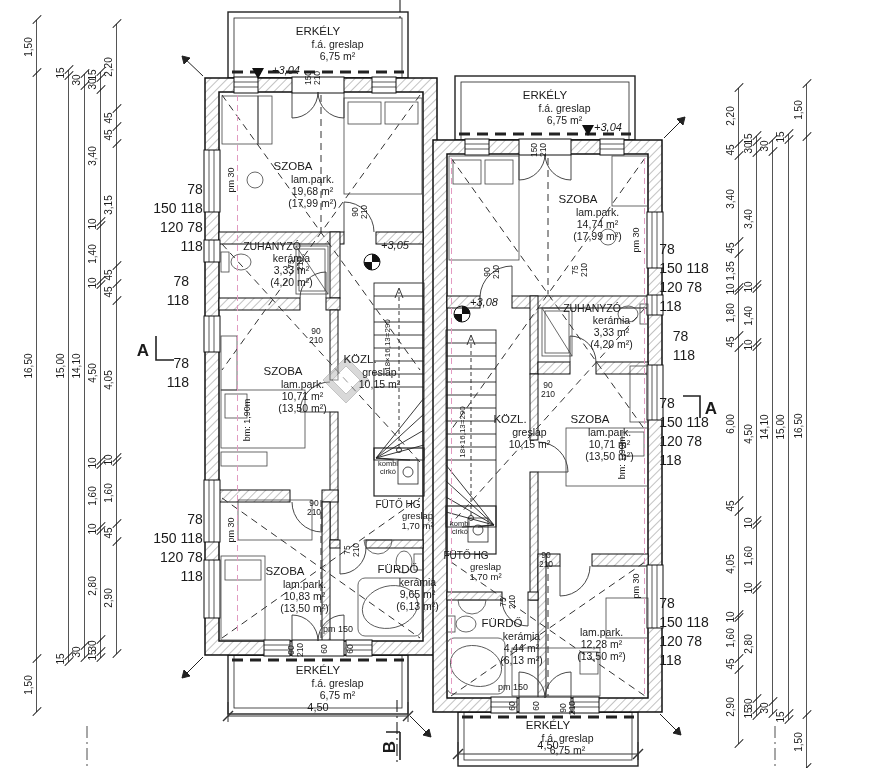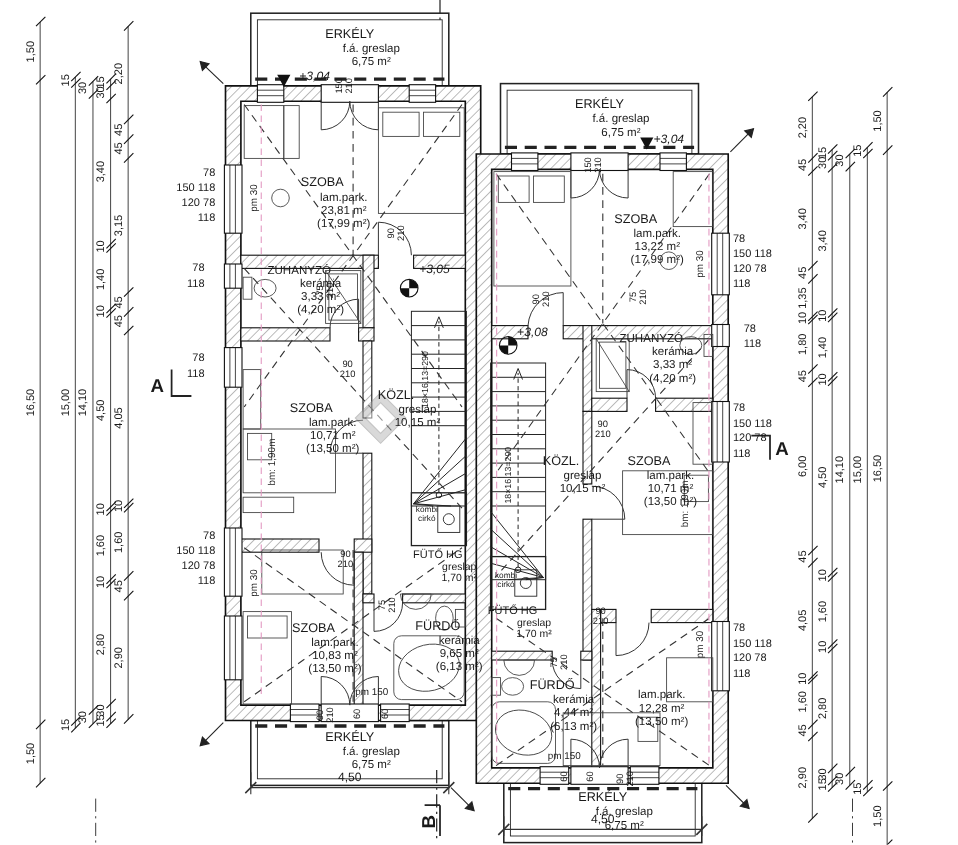--- a/index.html
+++ b/index.html
@@ -12,21 +12,21 @@
   .room-label .ra{font-size:10.5px;padding-left:39px;}
   .balc .rn{font-size:11.5px;}
   .lvl{position:absolute;transform:translate(-50%,-50%);font-size:11px;white-space:nowrap;z-index:5;font-style:italic;}
   .vpair,.hpair{position:absolute;display:flex;flex-direction:column;line-height:1.05;
     font-size:8.5px;text-align:center;z-index:5;white-space:nowrap;}
   .vpair{transform:translate(-50%,-50%) rotate(-90deg);}
   .hpair{transform:translate(-50%,-50%);}
   .vsingle{position:absolute;transform:translate(-50%,-50%) rotate(-90deg);font-size:8.5px;z-index:5;}
   .vtext{position:absolute;transform:translate(-50%,-50%) rotate(-90deg);font-size:9px;
     white-space:nowrap;z-index:5;}
-  .wgroup{position:absolute;transform:translate(-50%,-50%);font-size:10px;line-height:1.35;z-index:4;}
+  .wgroup{position:absolute;transform:translate(-50%,-50%);font-size:14px;line-height:1.35;z-index:4;margin-top:40px;}
   .wgroup.r{text-align:left;}
   .wgroup.l{text-align:right;}
   .dim-chain{position:absolute;width:0;border-left:1px solid #555;z-index:3;}
   .dim-chain .tick{position:absolute;left:-6px;width:12px;border-top:1.4px solid #111;
     transform:rotate(-45deg);}
   .dim-chain .dim-label{position:absolute;left:-9px;transform:translate(-50%,-50%) rotate(-90deg);
     font-size:10px;white-space:nowrap;background:rgba(255,255,255,0);}
   .hdim{position:absolute;transform:translate(-50%,-50%);font-size:11px;z-index:5;}
   .sec{position:absolute;transform:translate(-50%,-50%);font-size:17px;font-weight:bold;z-index:6;}
   .sec.rot{transform:translate(-50%,-50%) rotate(-90deg);}
@@ -384,27 +384,27 @@
 </div>
 <div class="room-label balc" style="left:548px;top:738px">
   <div class="rn">ERKÉLY</div>
   <div class="ra">f.á. greslap</div>
   <div class="ra">6,75 m²</div>
 </div>
 
 <div class="room-label" style="left:293px;top:185px">
   <div class="rn">SZOBA</div>
   <div class="ra">lam.park.</div>
-  <div class="ra">23,81 m²</div>
+  <div class="ra">19,68 m²</div>
   <div class="ra">(17,99 m²)</div>
 </div>
 <div class="room-label" style="left:578px;top:218px">
   <div class="rn">SZOBA</div>
   <div class="ra">lam.park.</div>
-  <div class="ra">13,22 m²</div>
+  <div class="ra">14,74 m²</div>
   <div class="ra">(17,99 m²)</div>
 </div>
 <div class="room-label" style="left:272px;top:264px">
   <div class="rn" style="font-size:10.5px">ZUHANYZÓ</div>
   <div class="ra">kerámia</div>
   <div class="ra">3,33 m²</div>
   <div class="ra">(4,20 m²)</div>
 </div>
 <div class="room-label" style="left:592px;top:326px">
   <div class="rn" style="font-size:10.5px">ZUHANYZÓ</div>

